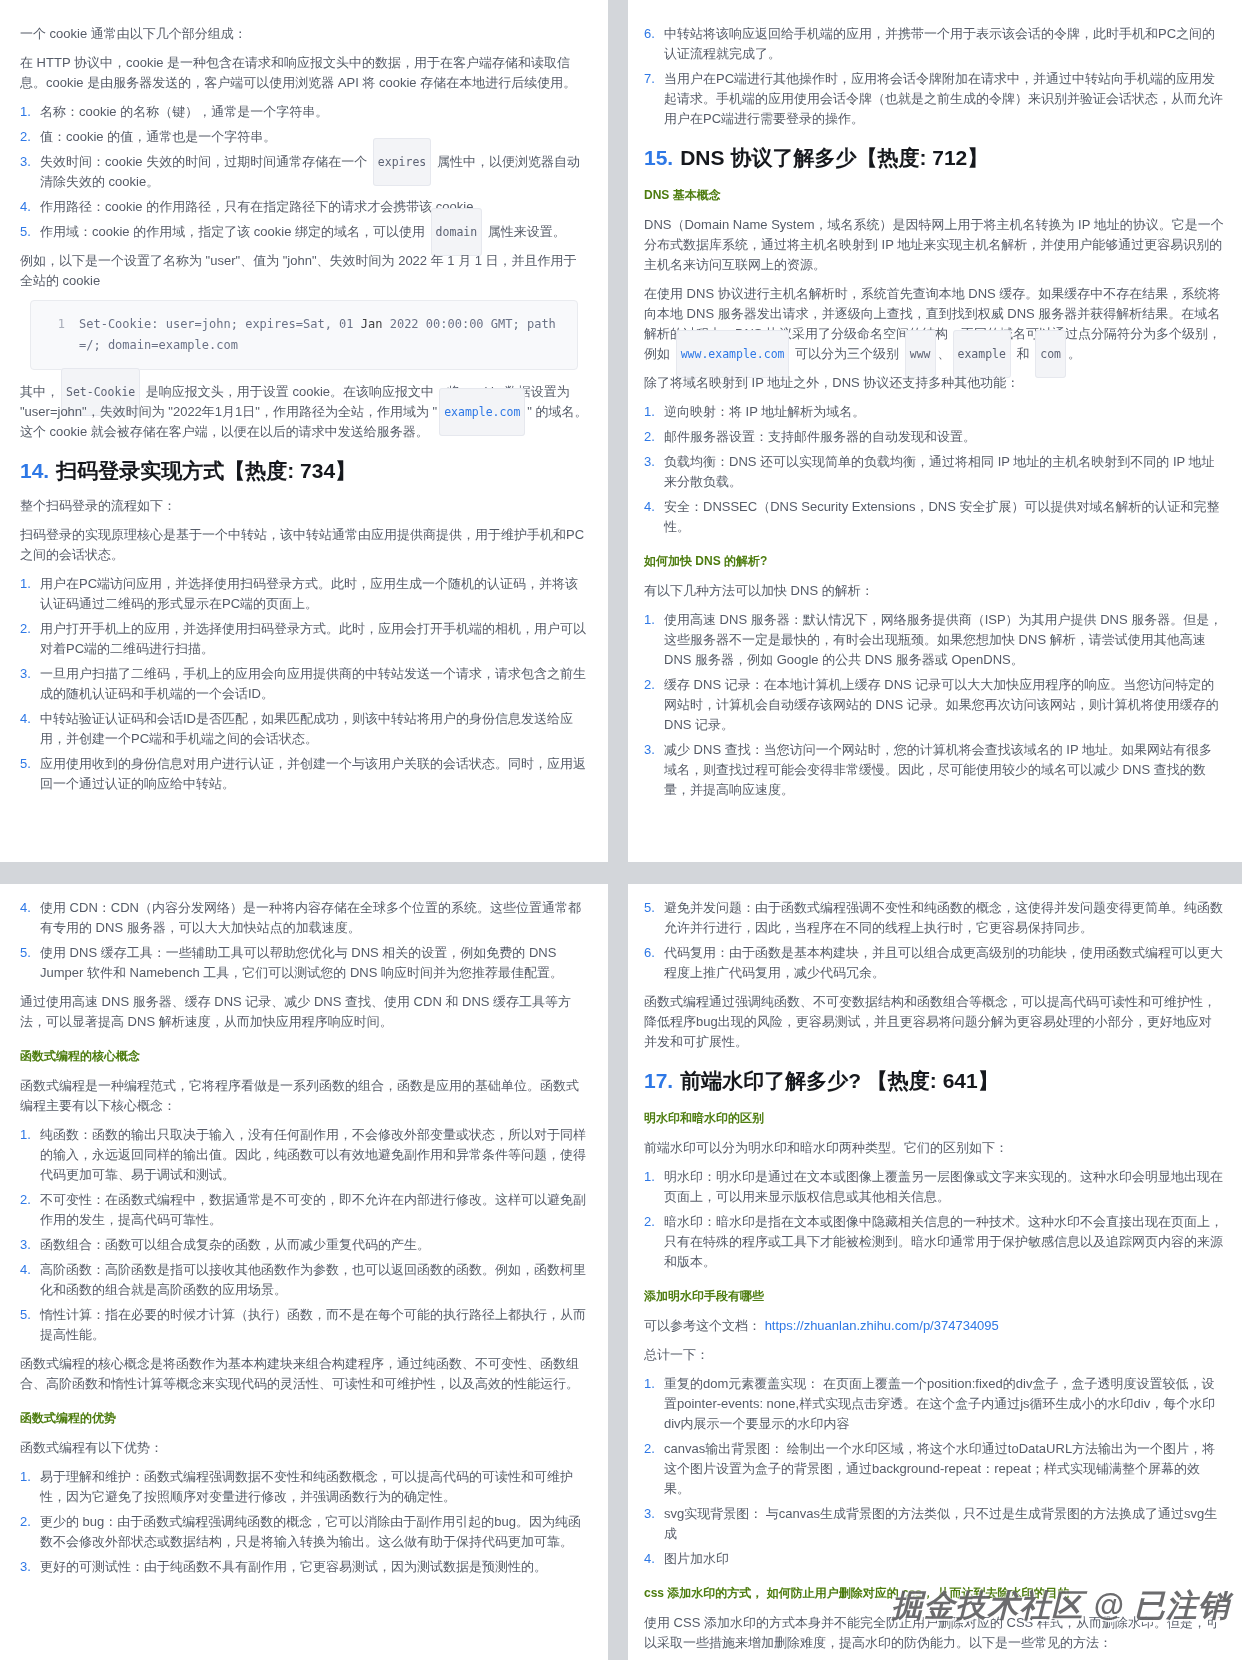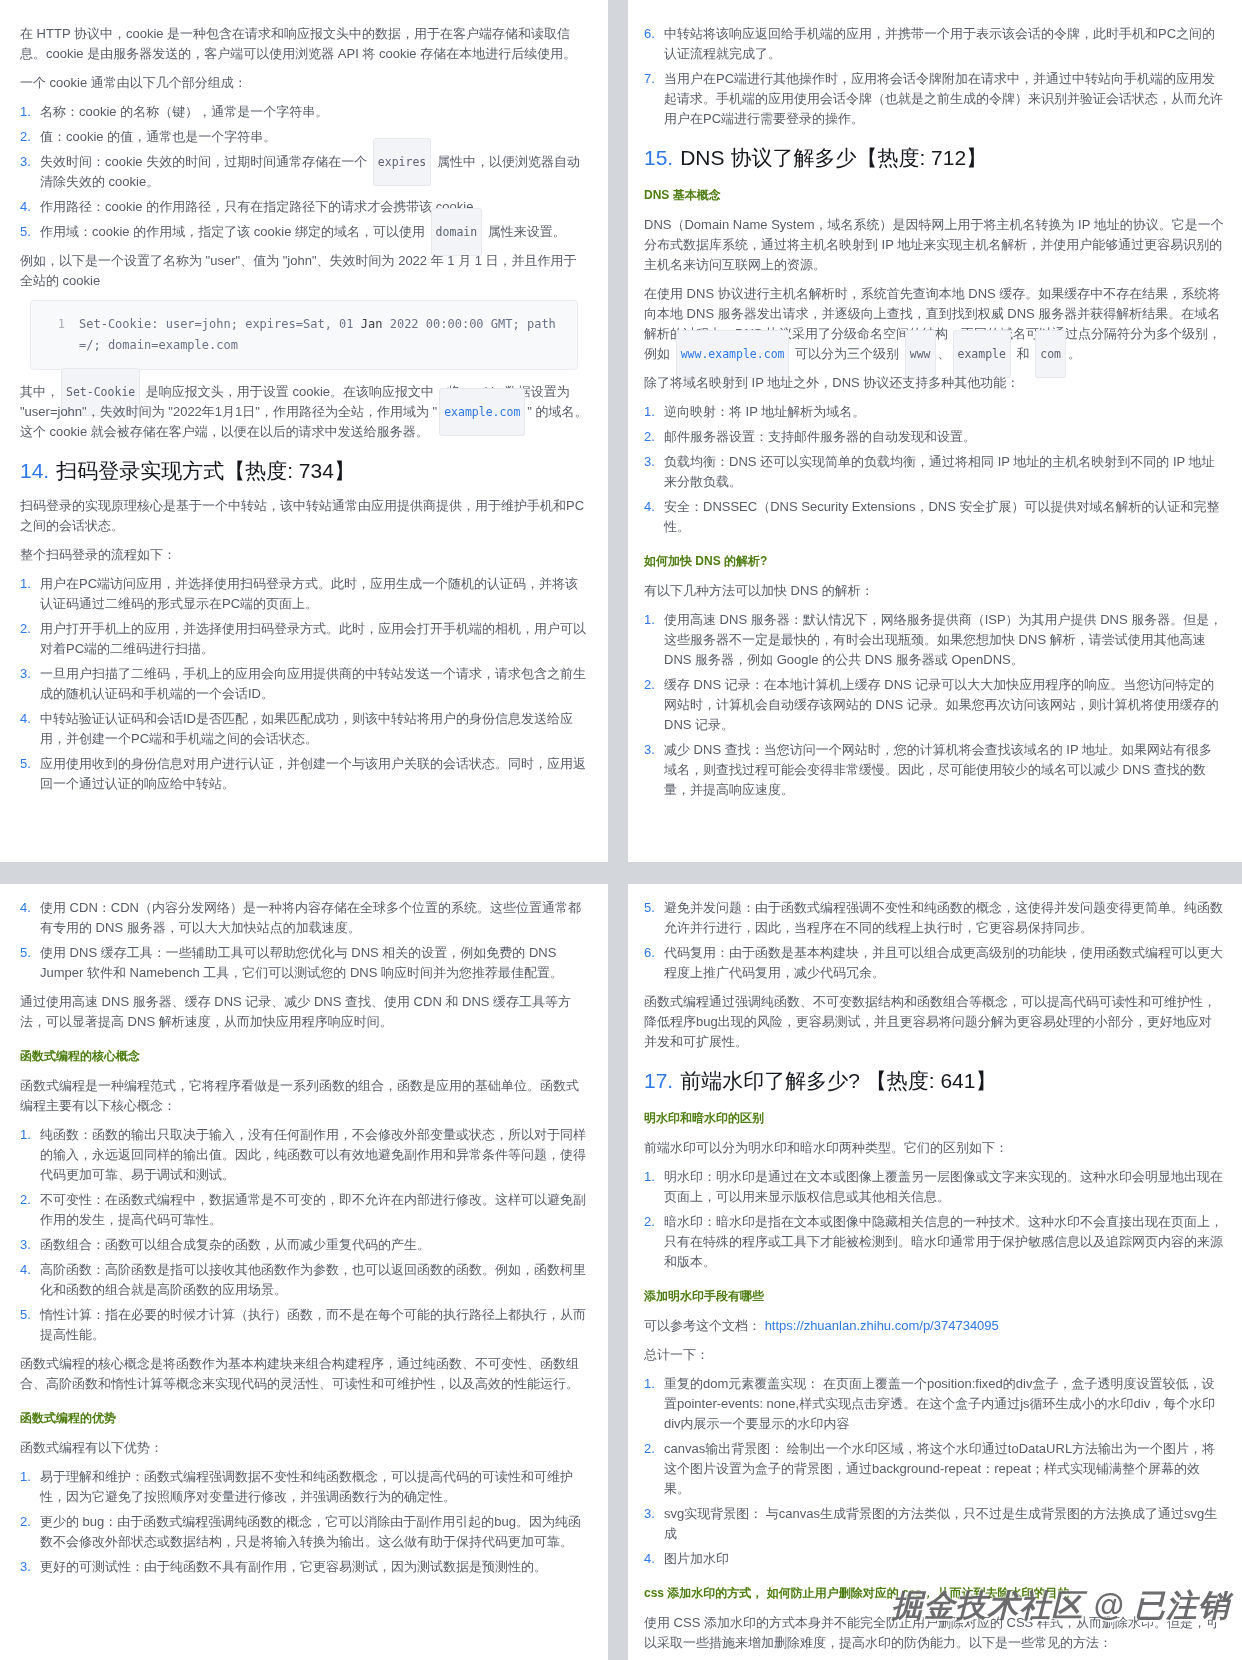--- a/index.html
+++ b/index.html
@@ -22,21 +22,21 @@
     background:#ffffff;
     overflow:hidden;
     font-size:13px;
     line-height:20px;
     padding:24px 20px 0 20px;
   }
   .page.bottom { padding-top:14px; }
   .page.right { padding-left:16px; padding-right:18px; }
   .para { margin:0 0 9px 0; }
   h2.sec {
-    font-size:21px; line-height:26px; font-weight:normal;
+    font-size:21px; line-height:26px; font-weight:bold;
     color:#16181d; margin:16px 0 12px 0;
   }
   h2.sec .num { color:#2e78e6; margin-right:7px; }
   h2.sec.accent, h2.sec.accent .num { color:#2a5fc9; }
   h3.sub {
     font-size:12px; line-height:20px; font-weight:bold;
     color:#4d7c0f; margin:14px 0 10px 0;
   }
   .list { margin:0 0 9px 0; }
   .li { display:flex; margin:0 0 5px 0; }
@@ -66,22 +66,22 @@
     color:rgba(88,88,90,0.88);
     text-shadow:2px 2px 0 rgba(255,255,255,0.95), -1px -1px 0 rgba(255,255,255,0.55);
     font-style:italic;
   }
 </style>
 </head>
 <body>
 
 <div class="grid">
   <div class="page top left">
+      <p class="para"><span class="run">一个 cookie 通常由以下几个部分组成：</span></p>
       <p class="para"><span class="run">在 HTTP 协议中，cookie 是一种包含在请求和响应报文头中的数据，用于在客户端存储和读取信息。cookie 是由服务器发送的，客户端可以使用浏览器 API 将 cookie 存储在本地进行后续使用。</span></p>
-      <p class="para"><span class="run">一个 cookie 通常由以下几个部分组成：</span></p>
       <div class="list">
         <div class="li">
           <span class="li-num">1.</span>
           <span class="li-body"><span class="run">名称：cookie 的名称（键），通常是一个字符串。</span></span>
         </div>
         <div class="li">
           <span class="li-num">2.</span>
           <span class="li-body"><span class="run">值：cookie 的值，通常也是一个字符串。</span></span>
         </div>
         <div class="li">
@@ -99,22 +99,22 @@
       </div>
       <p class="para"><span class="run">例如，以下是一个设置了名称为 "user"、值为 "john"、失效时间为 2022 年 1 月 1 日，并且作用于全站的 cookie</span></p>
       <div class="codeblock">
         <div class="code-line">
           <span class="ln">1</span>
           <span class="code-text"><span class="run">Set-Cookie: user=john; expires=Sat, 01 </span><span class="green">Jan</span><span class="run"> 2022 00:00:00 GMT; path=/; domain=example.com</span></span>
         </div>
       </div>
       <p class="para"><span class="run">其中，</span><span class="inline-code">Set-Cookie</span><span class="run"> 是响应报文头，用于设置 cookie。在该响应报文中，将 cookie 数据设置为 "user=john"，失效时间为 "2022年1月1日"，作用路径为全站，作用域为 "</span><span class="inline-code code-link">example.com</span><span class="run">" 的域名。这个 cookie 就会被存储在客户端，以便在以后的请求中发送给服务器。</span></p>
       <h2 class="sec"><span class="num">14.</span><span class="sec-title">扫码登录实现方式【热度: 734】</span></h2>
+      <p class="para"><span class="run">整个扫码登录的流程如下：</span></p>
       <p class="para"><span class="run">扫码登录的实现原理核心是基于一个中转站，该中转站通常由应用提供商提供，用于维护手机和PC之间的会话状态。</span></p>
-      <p class="para"><span class="run">整个扫码登录的流程如下：</span></p>
       <div class="list">
         <div class="li">
           <span class="li-num">1.</span>
           <span class="li-body"><span class="run">用户在PC端访问应用，并选择使用扫码登录方式。此时，应用生成一个随机的认证码，并将该认证码通过二维码的形式显示在PC端的页面上。</span></span>
         </div>
         <div class="li">
           <span class="li-num">2.</span>
           <span class="li-body"><span class="run">用户打开手机上的应用，并选择使用扫码登录方式。此时，应用会打开手机端的相机，用户可以对着PC端的二维码进行扫描。</span></span>
         </div>
         <div class="li">

